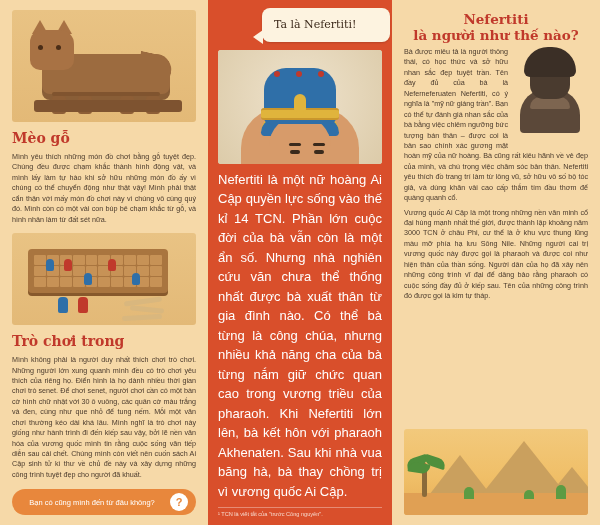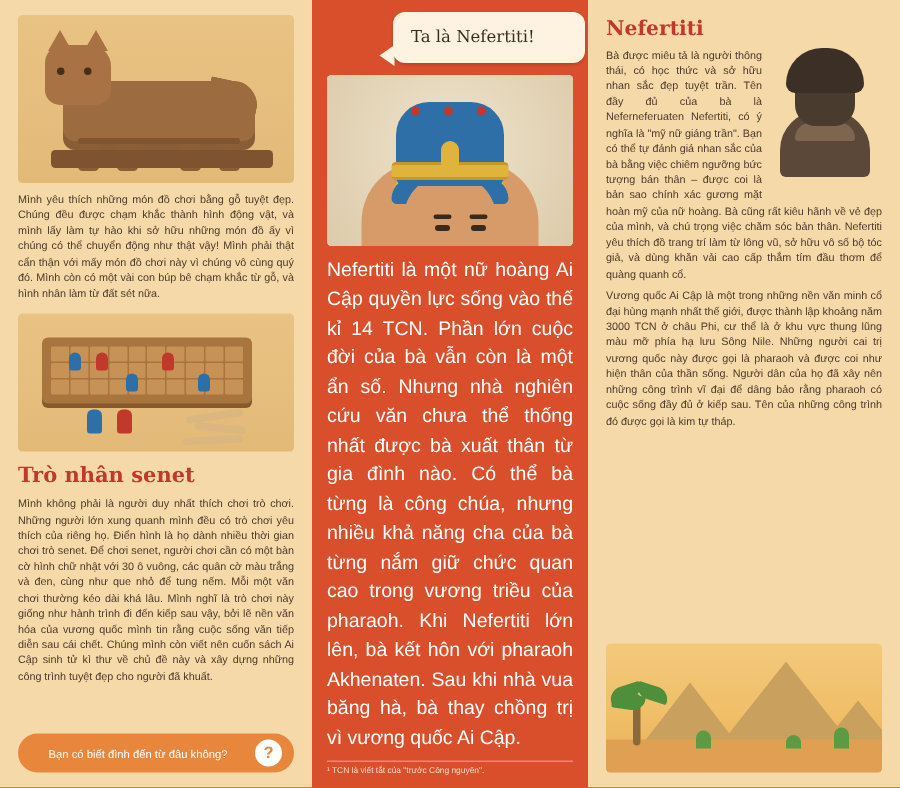--- a/index.html
+++ b/index.html
@@ -235,21 +235,21 @@
   .col-right {
     flex: 1;
     background: #f6d9a8;
     padding: 10px 12px;
     position: relative;
     display: flex;
     flex-direction: column;
     gap: 4px;
     overflow: hidden;
   }
-  .col-right h3.head { font-size: 13.5px; line-height: 1.15; }
+  .col-right h3.head { font-size: 13.5px; line-height: 1.15; text-align: center; }
   .col-right p {
     font-size: 7.2px;
     line-height: 1.45;
     color: #4a3a2c;
     text-align: justify;
   }
   .stat-fig {
     float: right;
     width: 74px; height: 92px;
     margin: 0 0 4px 6px;
@@ -311,20 +311,21 @@
       <div class="cat-leg c"></div>
       <div class="cat-leg d"></div>
       <div class="cat-ear l"></div>
       <div class="cat-ear r"></div>
       <div class="cat-head"></div>
       <div class="cat-eye l"></div>
       <div class="cat-eye r"></div>
       <div class="cat-base"></div>
     </div>
 
+    <h3 class="head">Mèo gỗ</h3>
     <p class="body">Mình yêu thích những món đồ chơi bằng gỗ tuyệt đẹp. Chúng đều được chạm khắc thành hình động vật, và mình lấy làm tự hào khi sở hữu những món đồ ấy vì chúng có thể chuyển động như thật vậy! Mình phải thật cẩn thận với mấy món đồ chơi này vì chúng vô cùng quý đó. Mình còn có một vài con búp bê chạm khắc từ gỗ, và hình nhân làm từ đất sét nữa.</p>
 
     <div class="illus-senet">
       <div class="senet-board"></div>
       <div class="senet-grid">
         <div class="senet-cell"></div>
           <div class="senet-cell"></div>
           <div class="senet-cell"></div>
           <div class="senet-cell"></div>
           <div class="senet-cell"></div>
@@ -359,25 +360,25 @@
       <div class="senet-piece" style="left:72px;top:40px;background:#2f6fa8;"></div>
       <div class="senet-piece" style="left:96px;top:26px;background:#c0392b;"></div>
       <div class="senet-piece" style="left:120px;top:40px;background:#2f6fa8;"></div>
       <div class="senet-piece" style="left:46px;top:64px;width:10px;height:16px;background:#2f6fa8;"></div>
       <div class="senet-piece" style="left:66px;top:64px;width:10px;height:16px;background:#c0392b;"></div>
       <div class="senet-stick" style="left:112px;top:66px;width:38px;transform:rotate(-8deg);"></div>
       <div class="senet-stick" style="left:118px;top:74px;width:34px;transform:rotate(6deg);"></div>
       <div class="senet-stick" style="left:110px;top:82px;width:40px;transform:rotate(-3deg);"></div>
     </div>
 
-    <h3 class="head">Trò nhân senet</h3>
+    <h3 class="head">Trò chơi trong</h3>
     <p class="body">Mình không phải là người duy nhất thích chơi trò chơi. Những người lớn xung quanh mình đều có trò chơi yêu thích của riêng họ. Điển hình là họ dành nhiều thời gian chơi trò senet. Để chơi senet, người chơi cần có một bàn cờ hình chữ nhật với 30 ô vuông, các quân cờ màu trắng và đen, cùng như que nhỏ để tung nếm. Mỗi một văn chơi thường kéo dài khá lâu. Mình nghĩ là trò chơi này giống như hành trình đi đến kiếp sau vậy, bởi lẽ nền văn hóa của vương quốc mình tin rằng cuộc sống văn tiếp diễn sau cái chết. Chúng mình còn viết nên cuốn sách Ai Cập sinh tử kì thư về chủ đề này và xây dựng những công trình tuyệt đẹp cho người đã khuất.</p>
 
     <div class="question-bar">
-      <span class="qtext">Bạn có biết đình đến từ đâu không?</span>
+      <span class="qtext">Bạn có cũng mình đến từ đâu không?</span>
       <span class="qmark">?</span>
     </div>
   </div>
 
   <div class="col-mid">
 
     <div class="speech">
       <div class="t">Ta là Nefertiti!</div>
     </div>
 
@@ -404,20 +405,21 @@
 
     <p class="mid-body">Nefertiti là một nữ hoàng Ai Cập quyền lực sống vào thế kỉ 14 TCN. Phần lớn cuộc đời của bà vẫn còn là một ẩn số. Nhưng nhà nghiên cứu văn chưa thể thống nhất được bà xuất thân từ gia đình nào. Có thể bà từng là công chúa, nhưng nhiều khả năng cha của bà từng nắm giữ chức quan cao trong vương triều của pharaoh. Khi Nefertiti lớn lên, bà kết hôn với pharaoh Akhenaten. Sau khi nhà vua băng hà, bà thay chồng trị vì vương quốc Ai Cập.</p>
 
     <div class="footnote">¹ TCN là viết tắt của "trước Công nguyên".</div>
   </div>
 
   <div class="col-right">
 
     <h3 class="head">
       <span>Nefertiti</span><br>
+      <span>là người như thế nào?</span>
     </h3>
 
     <div>
       <div class="stat-fig">
         <div class="stat-body"></div>
         <div class="stat-collar"></div>
         <div class="stat-head"></div>
         <div class="stat-wig"></div>
       </div>
       <p>Bà được miêu tả là người thông thái, có học thức và sở hữu nhan sắc đẹp tuyệt trần. Tên đầy đủ của bà là Neferneferuaten Nefertiti, có ý nghĩa là "mỹ nữ giáng trần". Bạn có thể tự đánh giá nhan sắc của bà bằng việc chiêm ngưỡng bức tượng bán thân – được coi là bản sao chính xác gương mặt hoàn mỹ của nữ hoàng. Bà cũng rất kiêu hãnh về vẻ đẹp của mình, và chú trọng việc chăm sóc bản thân. Nefertiti yêu thích đồ trang trí làm từ lông vũ, sở hữu vô số bộ tóc giả, và dùng khăn vải cao cấp thắm tím đầu thơm để quàng quanh cổ.</p>

